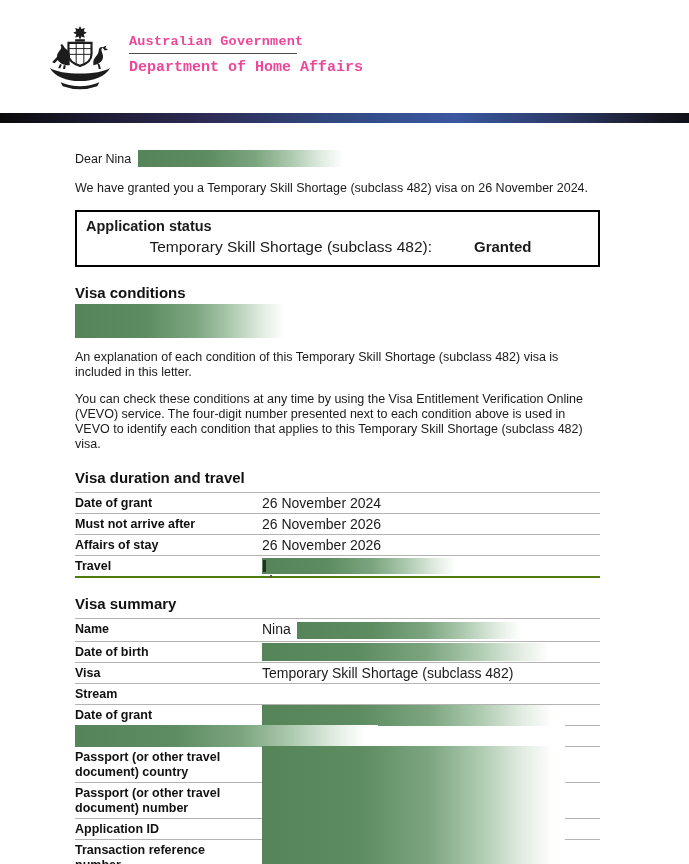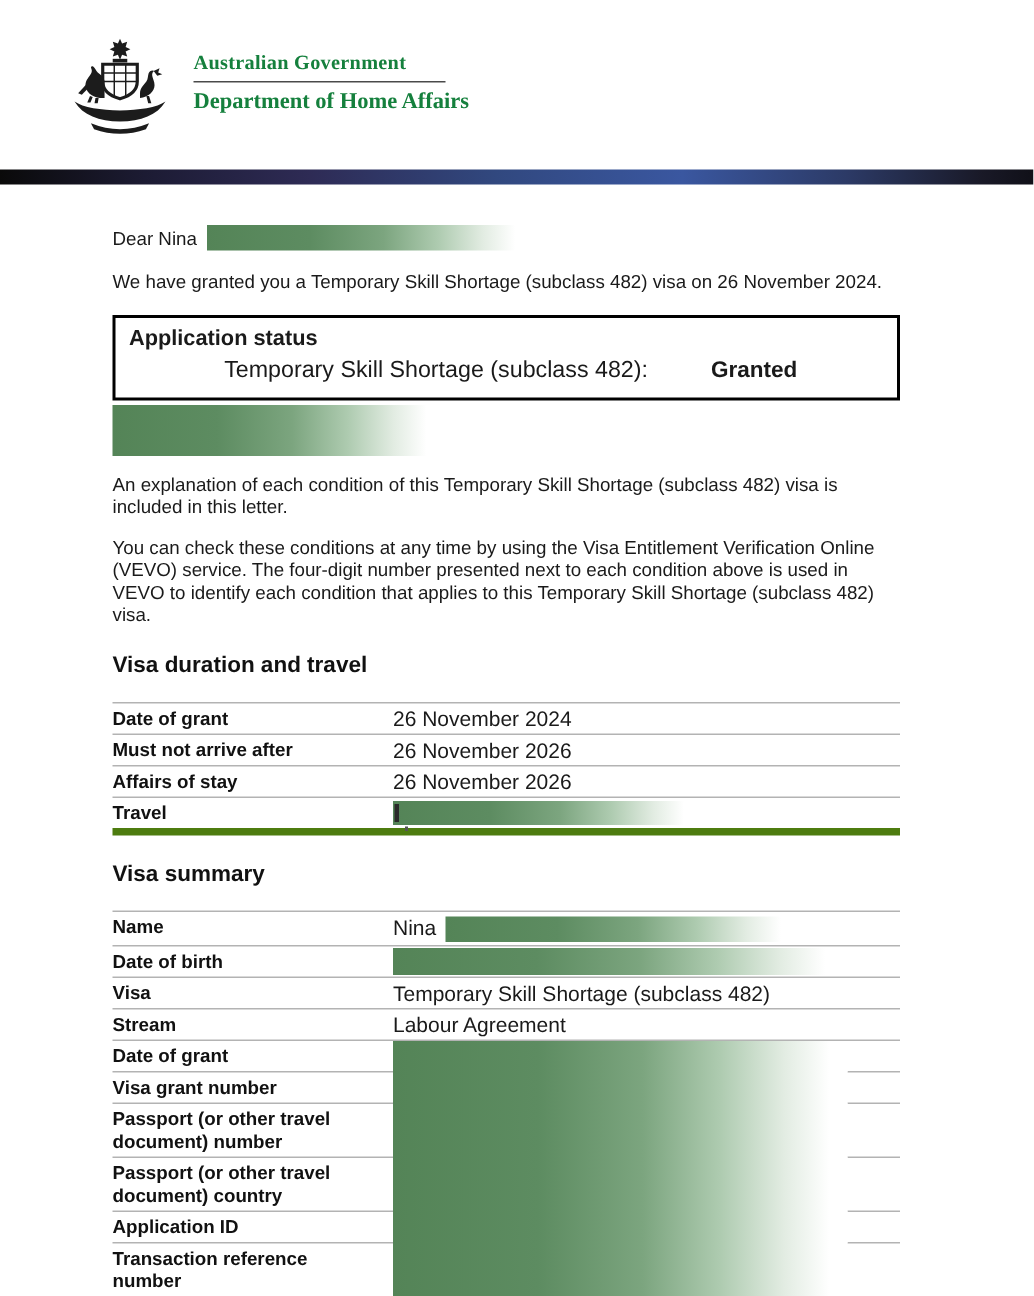--- a/index.html
+++ b/index.html
@@ -3,21 +3,21 @@
 <meta charset="utf-8">
 <style>
   html,body { margin:0; padding:0; }
   body {
     width:689px; height:864px; overflow:hidden; background:#ffffff;
     font-family:"Liberation Sans", sans-serif; color:#1a1a1a;
   }
   
   .header { display:flex; align-items:flex-start; padding:24px 0 0 40px; }
   .crest { width:80px; height:68px; flex:0 0 auto; }
-  .agency-block { margin-left:9px; padding-top:10px; font-family:Liberation Serif, serif; font-weight:700; color:#15803d; }
+  .agency-block { margin-left:9px; padding-top:10px; font-family:Liberation Mono, monospace; font-weight:700; color:#ec4899; }
   .agency-name { font-size:13.5px; letter-spacing:.2px; }
   .agency-rule { width:168px; border:none; border-top:1.5px solid #4a4a4a; margin:4px 0 5px; }
   .dept-name { font-size:15px; }
   .top-bar {
     height:10px; margin-top:21px;
     background:linear-gradient(90deg,#0a0a0a 0%,#1c1b33 14%,#2e2b55 30%,#31487f 48%,#3a57a0 66%,#2c3a66 82%,#191927 95%,#101018 100%);
   }
   
   .content { padding:27px 89px 0 75px; }
   .salutation { font-size:12.5px; line-height:17px; }
@@ -30,21 +30,21 @@
   
   .status-box { margin-top:14px; border:2px solid #000; padding:6px 9px 9px; }
   .status-box-title { font-size:14.5px; font-weight:700; }
   .status-box-line { margin-top:4px; font-size:15.5px; display:flex; align-items:baseline;text-align:right; }
   .status-box-visa { width:346px; flex:0 0 auto; }
   .status-box-value { font-weight:700; font-size:15px;margin-left:42px; }
   
   .section-heading { font-size:15px; font-weight:700; margin:17px 0 0; color:#111; }
   .cond-redact { width:218px; height:34px; margin-top:3px; }
   
-  .v-table { margin-top:16px; border-bottom:5px solid #4d7c0f; }
+  .v-table { margin-top:6px; border-bottom:2px solid #4d7c0f; }
   .t-row { display:flex; border-top:1px solid #b3b3b3; min-height:20px; }
   .t-label {
     width:187px; flex:0 0 auto; box-sizing:border-box;
     font-weight:700; font-size:12.5px; line-height:15px; color:#111;
     padding:2.5px 10px 2.5px 0;
   }
   .t-value { flex:1; font-size:14px; line-height:15px; padding:2.5px 0; position:relative; color:#1a1a1a; }
   
   #summary-table .fill-bar { position:absolute; top:1px; left:0; width:300px; height:18px; }
   #duration-table .fill-bar { position:absolute; top:2px; left:0; width:202px; height:16px; }
@@ -100,20 +100,21 @@
   <p class="para intro">We have granted you a Temporary Skill Shortage (subclass 482) visa on 26 November 2024.</p>
 
   <div class="status-box">
     <div class="status-box-title">Application status</div>
     <div class="status-box-line">
       <span class="status-box-visa">Temporary Skill Shortage (subclass 482):</span>
       <span class="status-box-value">Granted</span>
     </div>
   </div>
 
+  <div class="section-heading">Visa conditions</div>
   <div class="redact cond-redact"></div>
 
   <p class="para">An explanation of each condition of this Temporary Skill Shortage (subclass 482) visa is included in this letter.</p>
   <p class="para">You can check these conditions at any time by using the Visa Entitlement Verification Online (VEVO) service. The four-digit number presented next to each condition above is used in VEVO to identify each condition that applies to this Temporary Skill Shortage (subclass 482) visa.</p>
 
   <div class="section-heading">Visa duration and travel</div>
   <div class="v-table" id="duration-table">
       <div class="t-row">
         <div class="t-label">Date of grant</div>
         <div class="t-value"><span>26 November 2024</span></div>
@@ -145,42 +146,40 @@
         <div class="t-value">
           <div class="redact fill-bar"></div>
         </div>
       </div>
       <div class="t-row">
         <div class="t-label">Visa</div>
         <div class="t-value"><span>Temporary Skill Shortage (subclass 482)</span></div>
       </div>
       <div class="t-row">
         <div class="t-label">Stream</div>
-        <div class="t-value"><span>Labour Agreement</span></div>
       </div>
       <div class="t-row">
         <div class="t-label">Date of grant</div>
         <div class="t-value">
           <div class="redact big-block block-start"></div>
         </div>
       </div>
       <div class="t-row">
-        <div class="t-label">Visa grant number</div>
+        <div class="t-value">
+          <div class="redact big-block"></div>
+        </div>
+      </div>
+      <div class="t-row">
+        <div class="t-label">Passport (or other travel document) country</div>
         <div class="t-value">
           <div class="redact big-block"></div>
         </div>
       </div>
       <div class="t-row">
         <div class="t-label">Passport (or other travel document) number</div>
-        <div class="t-value">
-          <div class="redact big-block"></div>
-        </div>
-      </div>
-      <div class="t-row">
-        <div class="t-label">Passport (or other travel document) country</div>
         <div class="t-value">
           <div class="redact big-block"></div>
         </div>
       </div>
       <div class="t-row">
         <div class="t-label">Application ID</div>
         <div class="t-value">
           <div class="redact big-block"></div>
         </div>
       </div>

